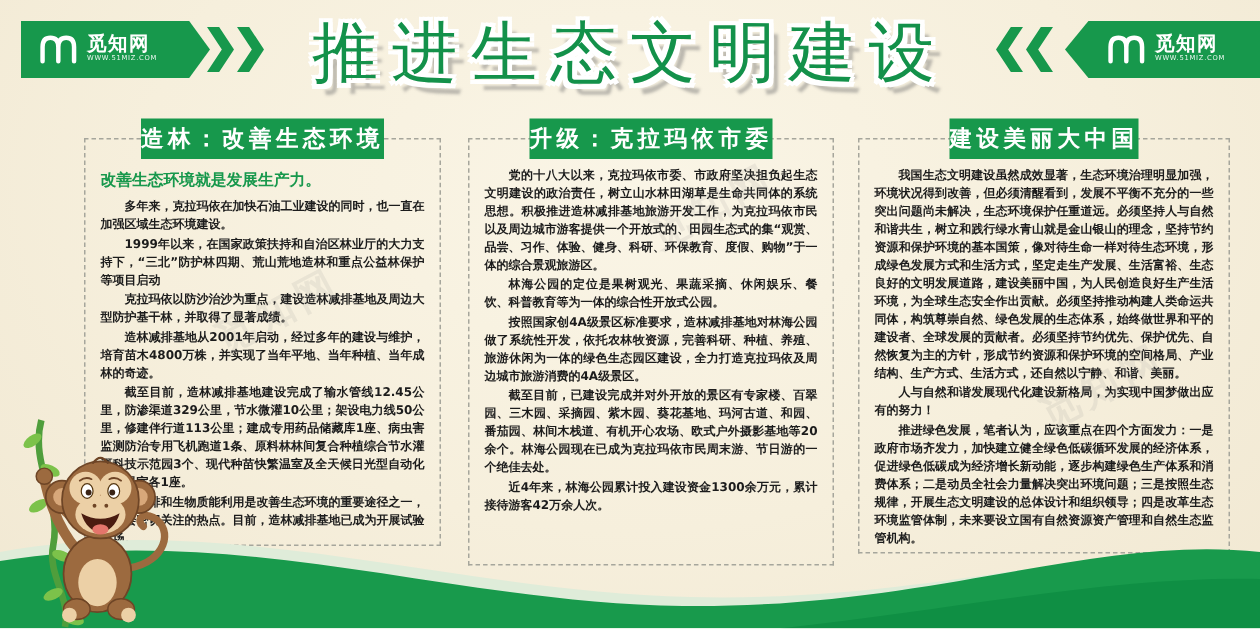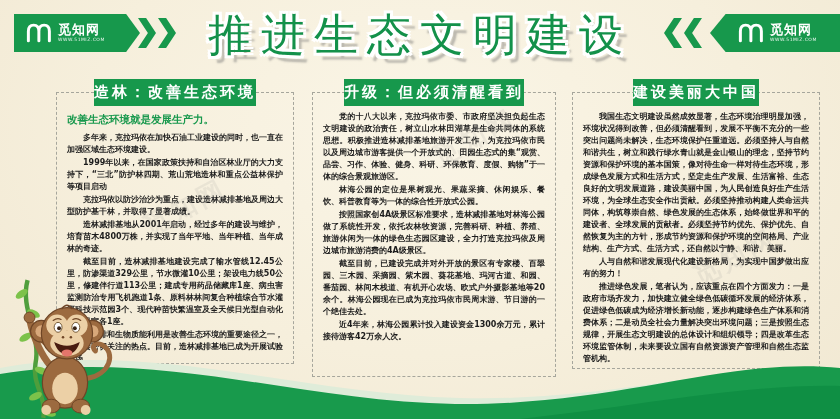--- a/index.html
+++ b/index.html
@@ -102,21 +102,21 @@
       <p>多年来，克拉玛依在加快石油工业建设的同时，也一直在加强区域生态环境建设。</p>
       <p>1999年以来，在国家政策扶持和自治区林业厅的大力支持下，“三北”防护林四期、荒山荒地造林和重点公益林保护等项目启动</p>
       <p>克拉玛依以防沙治沙为重点，建设造林减排基地及周边大型防护基干林，并取得了显著成绩。</p>
       <p>造林减排基地从2001年启动，经过多年的建设与维护，培育苗木4800万株，并实现了当年平地、当年种植、当年成林的奇迹。</p>
       <p>截至目前，造林减排基地建设完成了输水管线12.45公里，防渗渠道329公里，节水微灌10公里；架设电力线50公里，修建伴行道113公里；建成专用药品储藏库1座、病虫害监测防治专用飞机跑道1条、原料林林间复合种植综合节水灌溉科技示范园3个、现代种苗快繁温室及全天候日光型自动化智能温室各1座。</p>
       <p>树减排和生物质能利用是改善生态环境的重要途径之一，际社会密切关注的热点。目前，造林减排基地已成为开展试验现场。</p>
     </div>
   </div>
 
   <div class="panel panel-2">
-    <div class="panel-header">升级：但必须清醒看到</div>
+    <div class="panel-header">升级：克拉玛依市委</div>
     <div class="panel-body">
       <p>党的十八大以来，克拉玛依市委、市政府坚决担负起生态文明建设的政治责任，树立山水林田湖草是生命共同体的系统思想。积极推进造林减排基地旅游开发工作，为克拉玛依市民以及周边城市游客提供一个开放式的、田园生态式的集“观赏、品尝、习作、体验、健身、科研、环保教育、度假、购物”于一体的综合景观旅游区。</p>
       <p>林海公园的定位是果树观光、果蔬采摘、休闲娱乐、餐饮、科普教育等为一体的综合性开放式公园。</p>
       <p>按照国家创4A级景区标准要求，造林减排基地对林海公园做了系统性开发，依托农林牧资源，完善科研、种植、养殖、旅游休闲为一体的绿色生态园区建设，全力打造克拉玛依及周边城市旅游消费的4A级景区。</p>
       <p>截至目前，已建设完成并对外开放的景区有专家楼、百翠园、三木园、采摘园、紫木园、葵花基地、玛河古道、和园、番茄园、林间木栈道、有机开心农场、欧式户外摄影基地等20余个。林海公园现在已成为克拉玛依市民周末游、节日游的一个绝佳去处。</p>
       <p>近4年来，林海公园累计投入建设资金1300余万元，累计接待游客42万余人次。</p>
     </div>
   </div>
 
   <div class="panel panel-3">

